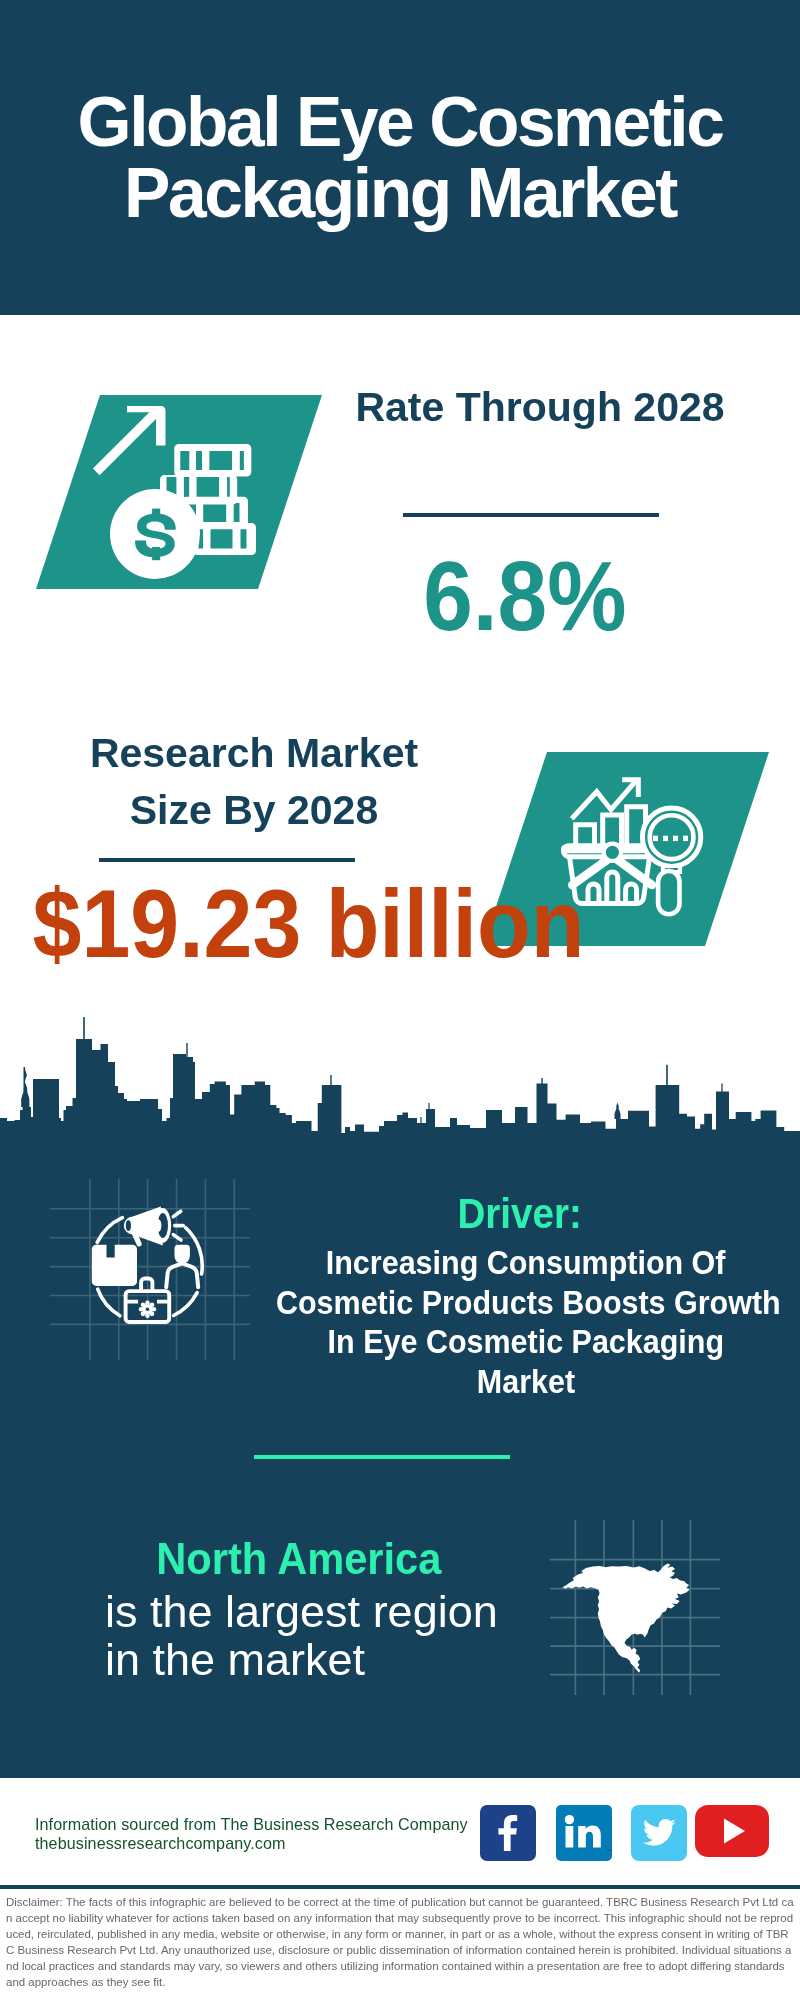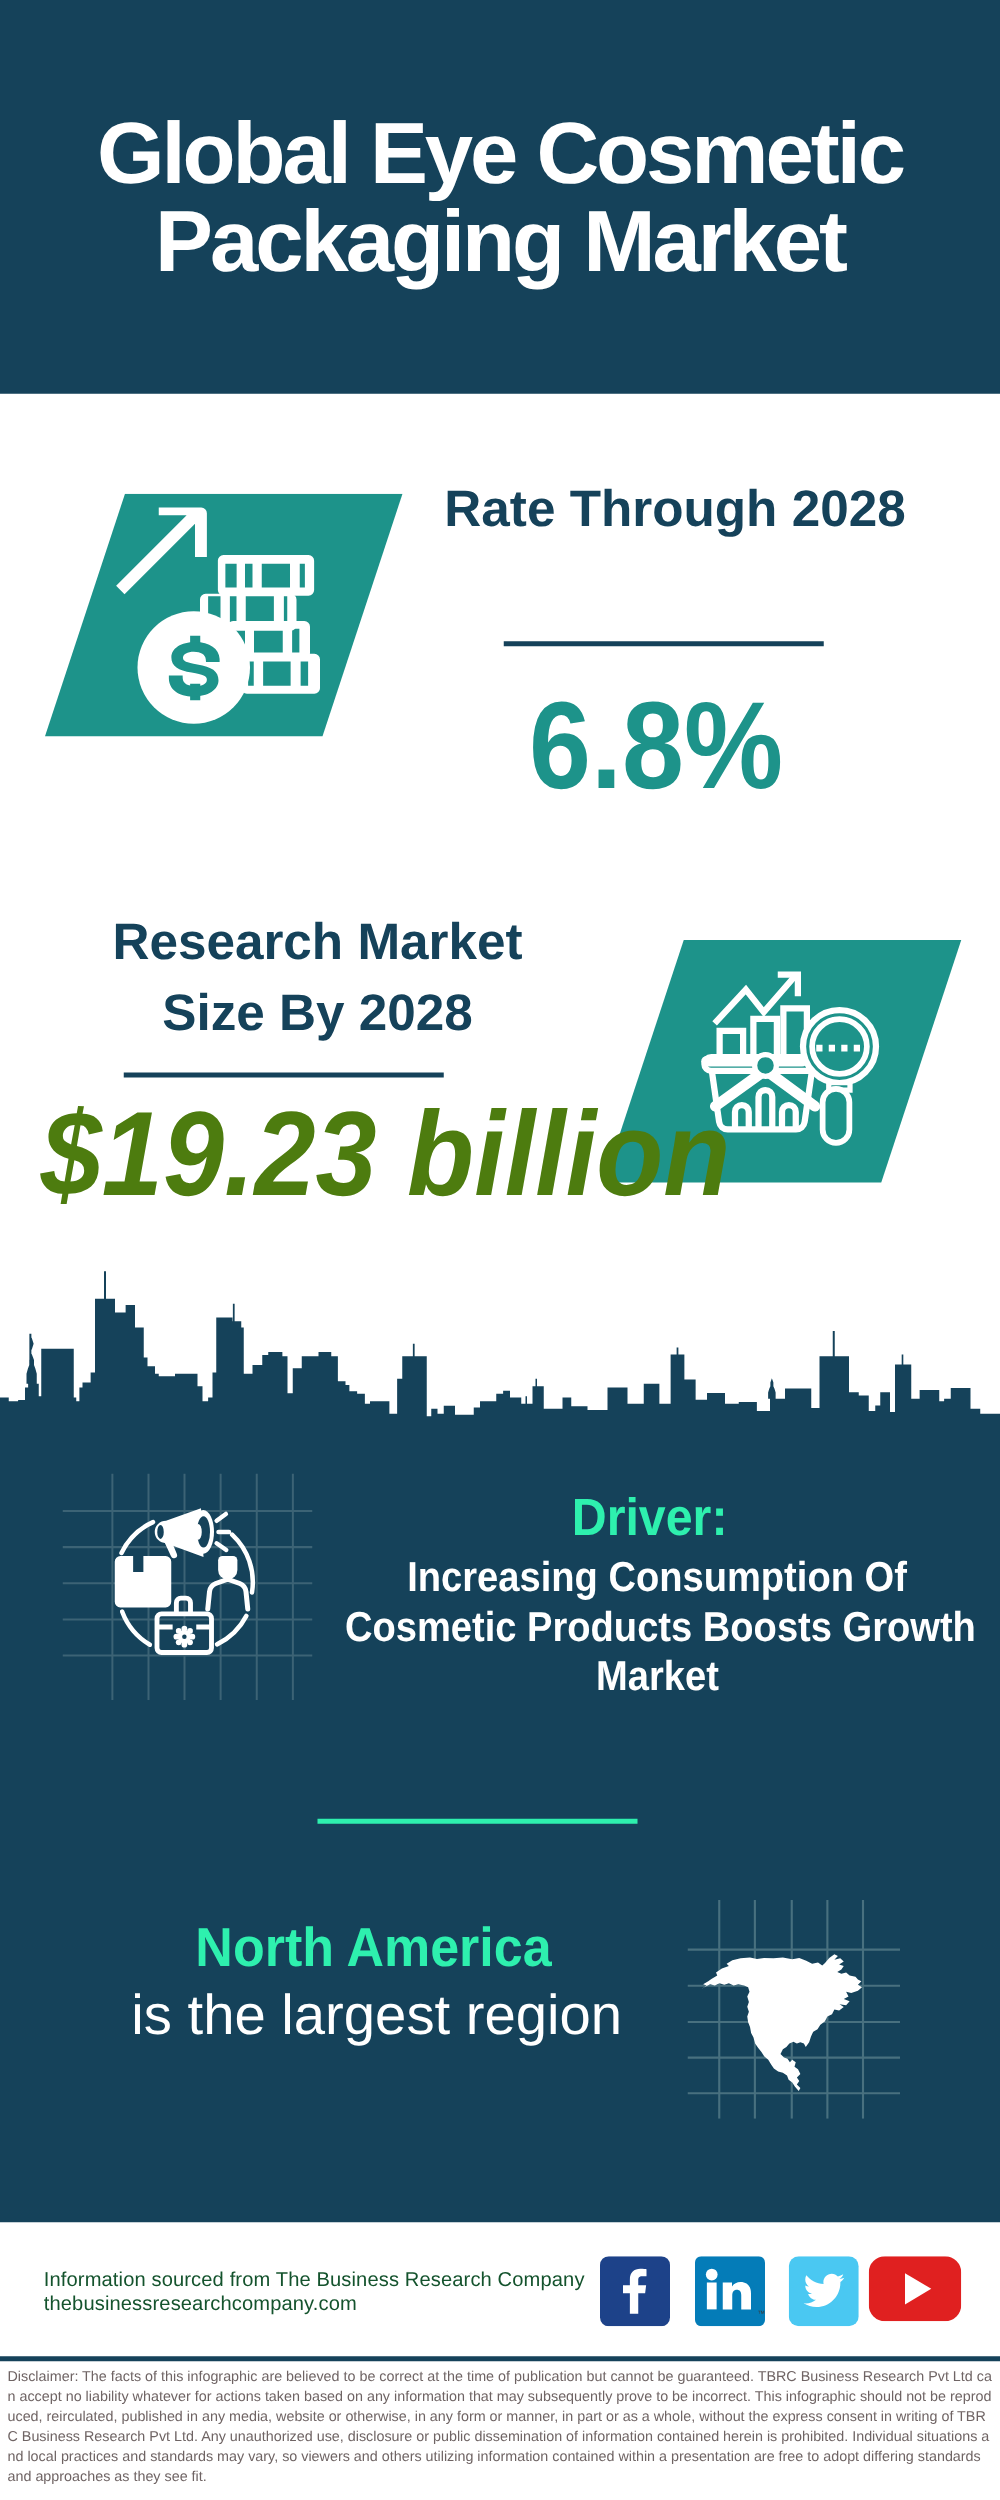--- a/index.html
+++ b/index.html
@@ -16,21 +16,21 @@
   .stat1-rule{position:absolute;left:403px;top:513px;width:256px;height:4px;background:#15425a;}
   .stat1-value{position:absolute;left:315px;top:561px;width:420px;text-align:center;
     color:#1d938a;font-weight:700;font-size:99px;line-height:70px;letter-spacing:0px;}
   .stat1-value>span{display:inline-block;transform:scaleX(0.90);transform-origin:center;}
   
   .stat2-svg{position:absolute;left:483px;top:752px;}
   .stat2-title{position:absolute;left:44px;top:725px;width:420px;text-align:center;
     color:#15425a;font-weight:700;font-size:41px;line-height:57px;}
   .stat2-rule{position:absolute;left:99px;top:858px;width:256px;height:4px;background:#15425a;}
   .stat2-value{position:absolute;z-index:5;left:7px;top:889px;width:505px;text-align:center;white-space:nowrap;
-    color:#4d7c0f;font-weight:700;font-size:96px;line-height:70px;font-style:italic;}
+    color:#c2410c;font-weight:700;font-size:96px;line-height:70px;}
   .stat2-value>span{display:inline-block;transform:scaleX(0.915);transform-origin:center;}
   
   .mid{position:absolute;left:0;top:1010px;width:800px;height:768px;}
   .mid-bg{position:absolute;left:0;top:134px;width:800px;height:634px;background:#15425a;}
   .skyline{position:absolute;left:0;top:0;width:800px;height:140px;}
   .driver-icon-svg{position:absolute;left:50px;top:160px;}
   .driver-label{position:absolute;left:320px;top:182px;width:400px;text-align:center;
     color:#2ef0ae;font-weight:700;font-size:42px;line-height:44px;}
   .driver-label>span{display:inline-block;transform:scaleX(0.92);transform-origin:center;}
   .driver-text{position:absolute;left:251px;top:233px;width:550px;text-align:center;white-space:nowrap;
@@ -145,26 +145,28 @@
           <circle cx="92.97" cy="134.77" r="2.3" fill="#ffffff"></circle>
           <circle cx="97.50" cy="132.90" r="2.3" fill="#ffffff"></circle>
           <circle cx="102.03" cy="134.77" r="2.3" fill="#ffffff"></circle>
         <circle cx="97.5" cy="139.3" r="1.8" fill="#15425a"></circle>
       </g>
     </svg>
     <div class="driver-label"><span>Driver:</span></div>
     <div class="driver-text">
       <div><span>Increasing Consumption Of</span></div>
       <div><span>Cosmetic Products Boosts Growth</span></div>
+      <div><span>In Eye Cosmetic Packaging</span></div>
       <div><span>Market</span></div>
     </div>
     <div class="mid-rule"></div>
     <div class="region-name"><span>North America</span></div>
     <div class="region-desc">
       <div><span>is the largest region</span></div>
+      <div><span>in the market</span></div>
     </div>
     <svg class="map-svg" viewBox="0 0 170 175" width="170" height="175">
       <g stroke="#48707f" stroke-width="1.7" fill="none">
         <path d="M25.4,0 V175 M53.9,0 V175 M83.4,0 V175 M111.9,0 V175 M140.4,0 V175"></path>
         <path d="M0,39.7 H170 M0,68.6 H170 M0,97.6 H170 M0,126.1 H170 M0,154.6 H170"></path>
       </g>
       <path fill="#ffffff" d="M19.1,63.1 L23.8,60.3 L22.8,57.9 L27.5,54.7 L33.1,52.8 L31.3,50.9 L35.9,48.1 L42.5,46.6 L50,45.9 L55.6,47.2 L61.3,46.3 L68.8,46.6 L76.3,45.9 L83.8,47.4 L89.4,46.3 L95,48.5 L99.7,50.9 L104.4,50 L107.8,52.3 L110,50.4 L113.4,46.3 L117.5,43.4 L120.3,44.8 L117.5,47.8 L122.2,46.6 L125,49.1 L121.3,51.5 L125,52.8 L123.1,55.6 L119.8,57.5 L123.1,59 L126.9,57.9 L129.7,60.3 L134.4,61.3 L136.3,63.5 L139.1,65 L136.3,67.8 L139.6,69.7 L136.3,72.5 L131,74.4 L126.9,73.4 L128.8,77.2 L125,79.1 L129.7,80.9 L126.9,84.1 L121.6,83.4 L125,85.6 L121.3,88.4 L117.5,87.5 L115.6,91.3 L111.9,93.1 L110,96.9 L106.3,99.7 L104,103.4 L100.6,105.3 L98.8,109.1 L97.3,113.8 L94.6,117.5 L93.1,114.7 L90.3,113.8 L87.5,114.7 L84.7,113.4 L81.5,114.7 L79.1,117.5 L76.3,119.4 L74.4,123.1 L77.2,125.9 L80,126.9 L81.9,129.7 L83.8,127.8 L86.6,129.7 L85.6,133.4 L88.4,135.3 L90.3,139.1 L87.5,141.9 L89.4,144.7 L87.5,147.5 L90.3,150.3 L89,152.8 L86,149.4 L83.8,146 L80.9,143.8 L79.6,140.4 L76.3,138.1 L72.5,137.2 L69.1,134.8 L66.9,131.6 L64.6,127.8 L61.3,125 L59,121.3 L56.6,118.4 L54.1,114.7 L52.8,110 L50.9,106.3 L50,101.6 L48.5,97.8 L47.8,93.1 L49.1,89.4 L47.8,85.3 L49.1,81.5 L47.8,77.2 L49.6,73.4 L48.5,69.7 L45.3,68.4 L40.6,67.3 L36.9,68.4 L33.1,66.5 L29.4,67.8 L25.6,66.5 L21.9,68.4 L18.1,67.3 L13.4,69.7 L10.6,71.6 L15.3,68.4 L12.5,67.3 L16.6,65 Z"></path>
     </svg>
 
   </div>

